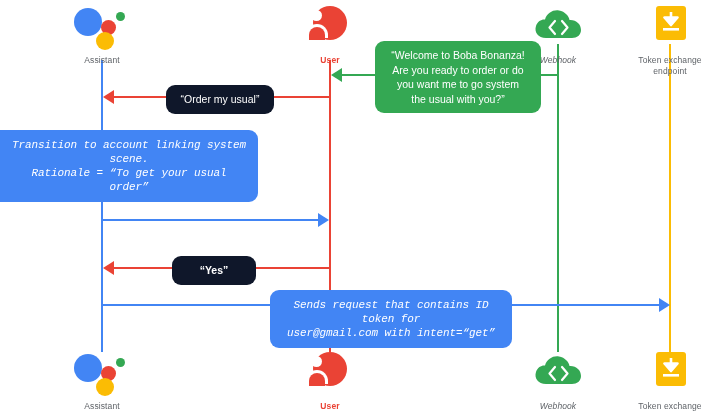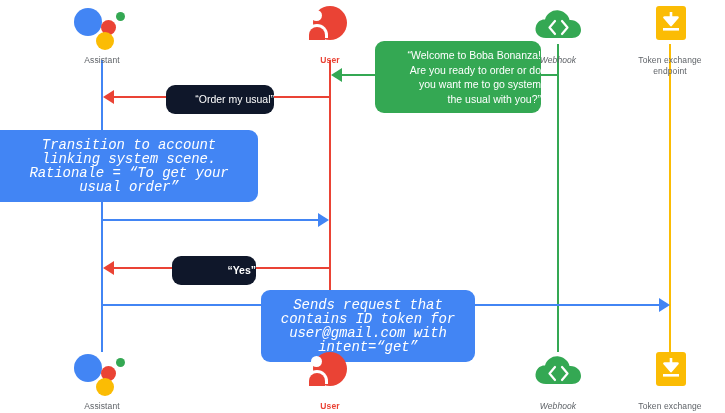--- a/index.html
+++ b/index.html
@@ -54,23 +54,23 @@
   .a-blue{border-left-color:#4285f4;border-right-color:#4285f4;}
   .a-red{border-left-color:#ea4335;border-right-color:#ea4335;}
   .a-green{border-left-color:#34a853;border-right-color:#34a853;}
 
   
   .bubble{position:absolute;border-radius:9px;color:#fff;text-align:center;
           box-sizing:border-box;}
   .b-green{background:#34a853;}
   .b-red{background:#0f172a;}
   .b-blue{background:#4285f4;}
-  .b-speech{font-size:10.5px;line-height:14.5px;padding:7px 0;text-align:right;}
+  .b-speech{font-size:10.5px;line-height:14.5px;padding:7px 0;}
   .b-mono{font-family:"Liberation Mono","DejaVu Sans Mono",monospace;
-          font-style:italic;font-size:14px;line-height:14px;padding:8px 10px;
+          font-style:italic;font-size:11px;line-height:14px;padding:8px 10px;
           letter-spacing:-.1px;}
   .b-mono.flat-left{border-top-left-radius:0;border-bottom-left-radius:0;}
 </style>
 </head>
 <body>
 
 <div id="stage">
 
   <div class="lifeline ll-assistant" style="left:101px;top:60px;height:292px;"></div>
   <div class="lifeline ll-user" style="left:329px;top:60px;height:292px;"></div>
@@ -149,21 +149,21 @@
   <div class="arrow arrow-right a-blue" style="left:318px;top:213px;"></div>
 
   <div class="line c-red" style="left:108px;top:267px;width:222px;"></div>
   <div class="arrow arrow-left a-red" style="left:103px;top:261px;"></div>
   <div class="bubble b-red b-speech" style="left:172px;top:256px;width:84px;font-weight:bold;">
     <div>“Yes”</div>
   </div>
 
   <div class="line c-blue" style="left:102px;top:304px;width:564px;"></div>
   <div class="arrow arrow-right a-blue" style="left:659px;top:298px;"></div>
-  <div class="bubble b-blue b-mono" style="left:261px;top:290px;width:214px;">
+  <div class="bubble b-blue b-mono" style="left:270px;top:290px;width:242px;">
     <div>Sends request that contains ID token for</div>
     <div>user@gmail.com with intent=“get”</div>
   </div>
 
   <div class="actor" style="left:42px;top:350px;">
     <div class="actor-icon">
       <span class="ga-blue"></span>
       <span class="ga-red"></span>
       <span class="ga-green"></span>
       <span class="ga-yellow"></span>

